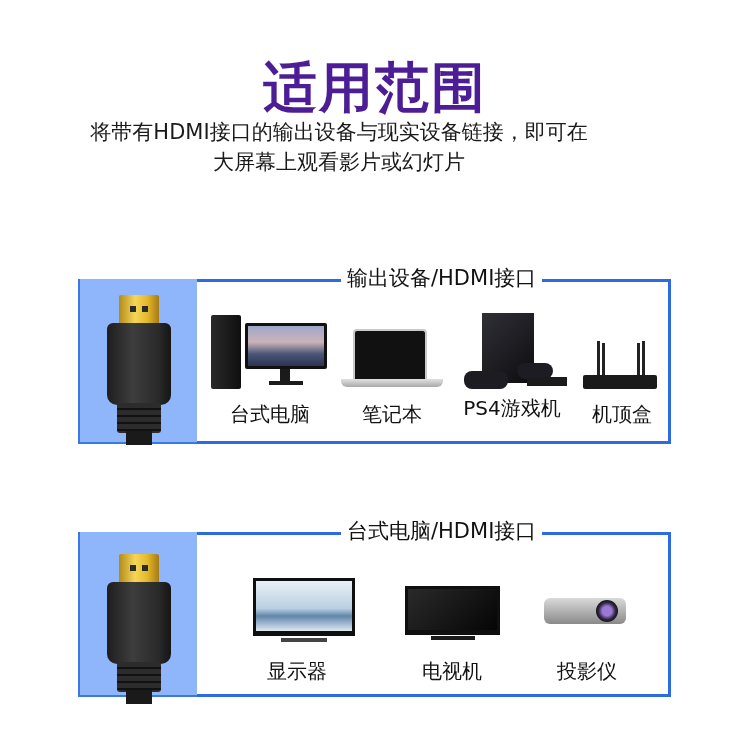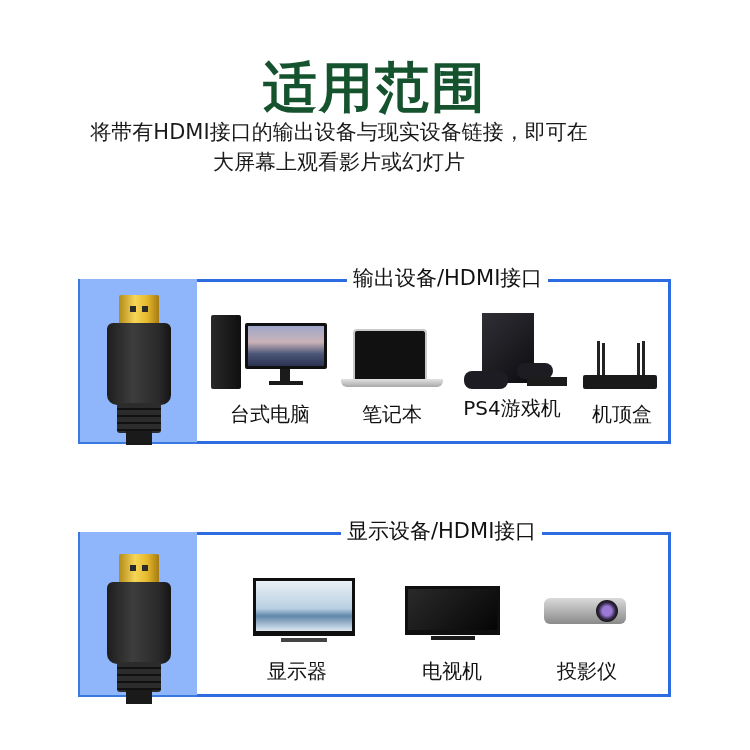--- a/index.html
+++ b/index.html
@@ -1,19 +1,19 @@
 <!DOCTYPE html>
 <html><head>
 <meta charset="utf-8">
 <style>
   html, body { margin:0; padding:0; }
   body { width:750px; height:750px; background:#ffffff; position:relative; overflow:hidden;
          font-family:"DejaVu Sans", sans-serif; color:#111; }
   .title { position:absolute; left:0; top:52px; width:750px; text-align:center;
-           font-size:54px; font-weight:bold; letter-spacing:2px; color:#14532d; }
+           font-size:54px; font-weight:bold; letter-spacing:2px; color:#4c1d95; }
   .subtitle { position:absolute; left:0; top:117px; width:678px; text-align:center;
               font-size:21px; line-height:30px; color:#1a1a1a; }
   .panel { position:absolute; left:78px; width:593px; height:165px; }
   .panel .left { position:absolute; left:0; top:0; width:119px; height:100%;
                  background:#8fb5fb; border-left:2px solid #3a7ae0; border-bottom:2px solid #3a7ae0; box-sizing:border-box; }
   .panel .frame { position:absolute; left:119px; top:0; right:0; bottom:0;
                   border-top:3px solid #2c6be0; border-right:3px solid #2c6be0; border-bottom:3px solid #2c6be0; box-sizing:border-box; }
   .panel .label { position:absolute; top:-14px; background:#fff; padding:0 6px;
                   font-size:21px; color:#111; line-height:26px; white-space:nowrap; }
   .devices { position:absolute; left:119px; right:0; top:20px; bottom:0; }
@@ -60,21 +60,21 @@
 <div class="panel" style="top:279px;">
   <div class="left">
     <div class="plug">
       <div class="tip"></div>
         <div class="body"></div>
         <div class="ribs"></div>
         <div class="cable"></div>
     </div>
   </div>
   <div class="frame"></div>
-  <div class="label" style="left:269px;text-align:right;">输出设备/HDMI接口</div>
+  <div class="label" style="left:263px;text-align:right;">输出设备/HDMI接口</div>
   <div class="devices">
     <div class="dev" style="left:8px; width:130px; top:0; height:140px;">
       <div>
         <div class="tower" style="left:6px; top:16px;"></div>
         <div class="monitor" style="left:40px; top:24px; width:82px; height:46px;">
             <div class="scr"></div>
           </div>
         <div class="stand" style="left:75px; top:70px; width:10px; height:12px;"></div>
         <div class="stand" style="left:64px; top:82px; width:34px; height:4px;"></div>
       </div>
@@ -112,21 +112,21 @@
 <div class="panel" style="top:532px;">
   <div class="left">
     <div class="plug" style="top:22px;">
       <div class="tip"></div>
         <div class="body"></div>
         <div class="ribs"></div>
         <div class="cable"></div>
     </div>
   </div>
   <div class="frame"></div>
-  <div class="label" style="left:263px;">显示设备/HDMI接口</div>
+  <div class="label" style="left:263px;">台式电脑/HDMI接口</div>
   <div class="devices">
     <div class="dev" style="left:40px; width:120px; top:0; height:145px;">
       <div>
         <div class="tv" style="left:16px; top:26px; width:102px; height:58px;">
           <div class="scr" style="background:linear-gradient(180deg,#e9f0f6,#b9d0e2 55%,#5f86a9 70%,#dfe9f2);"></div>
         </div>
         <div class="stand" style="left:44px; top:86px; width:46px; height:4px; background:#444;"></div>
       </div>
       <div class="cap" style="top:106px;">显示器</div>
     </div>

